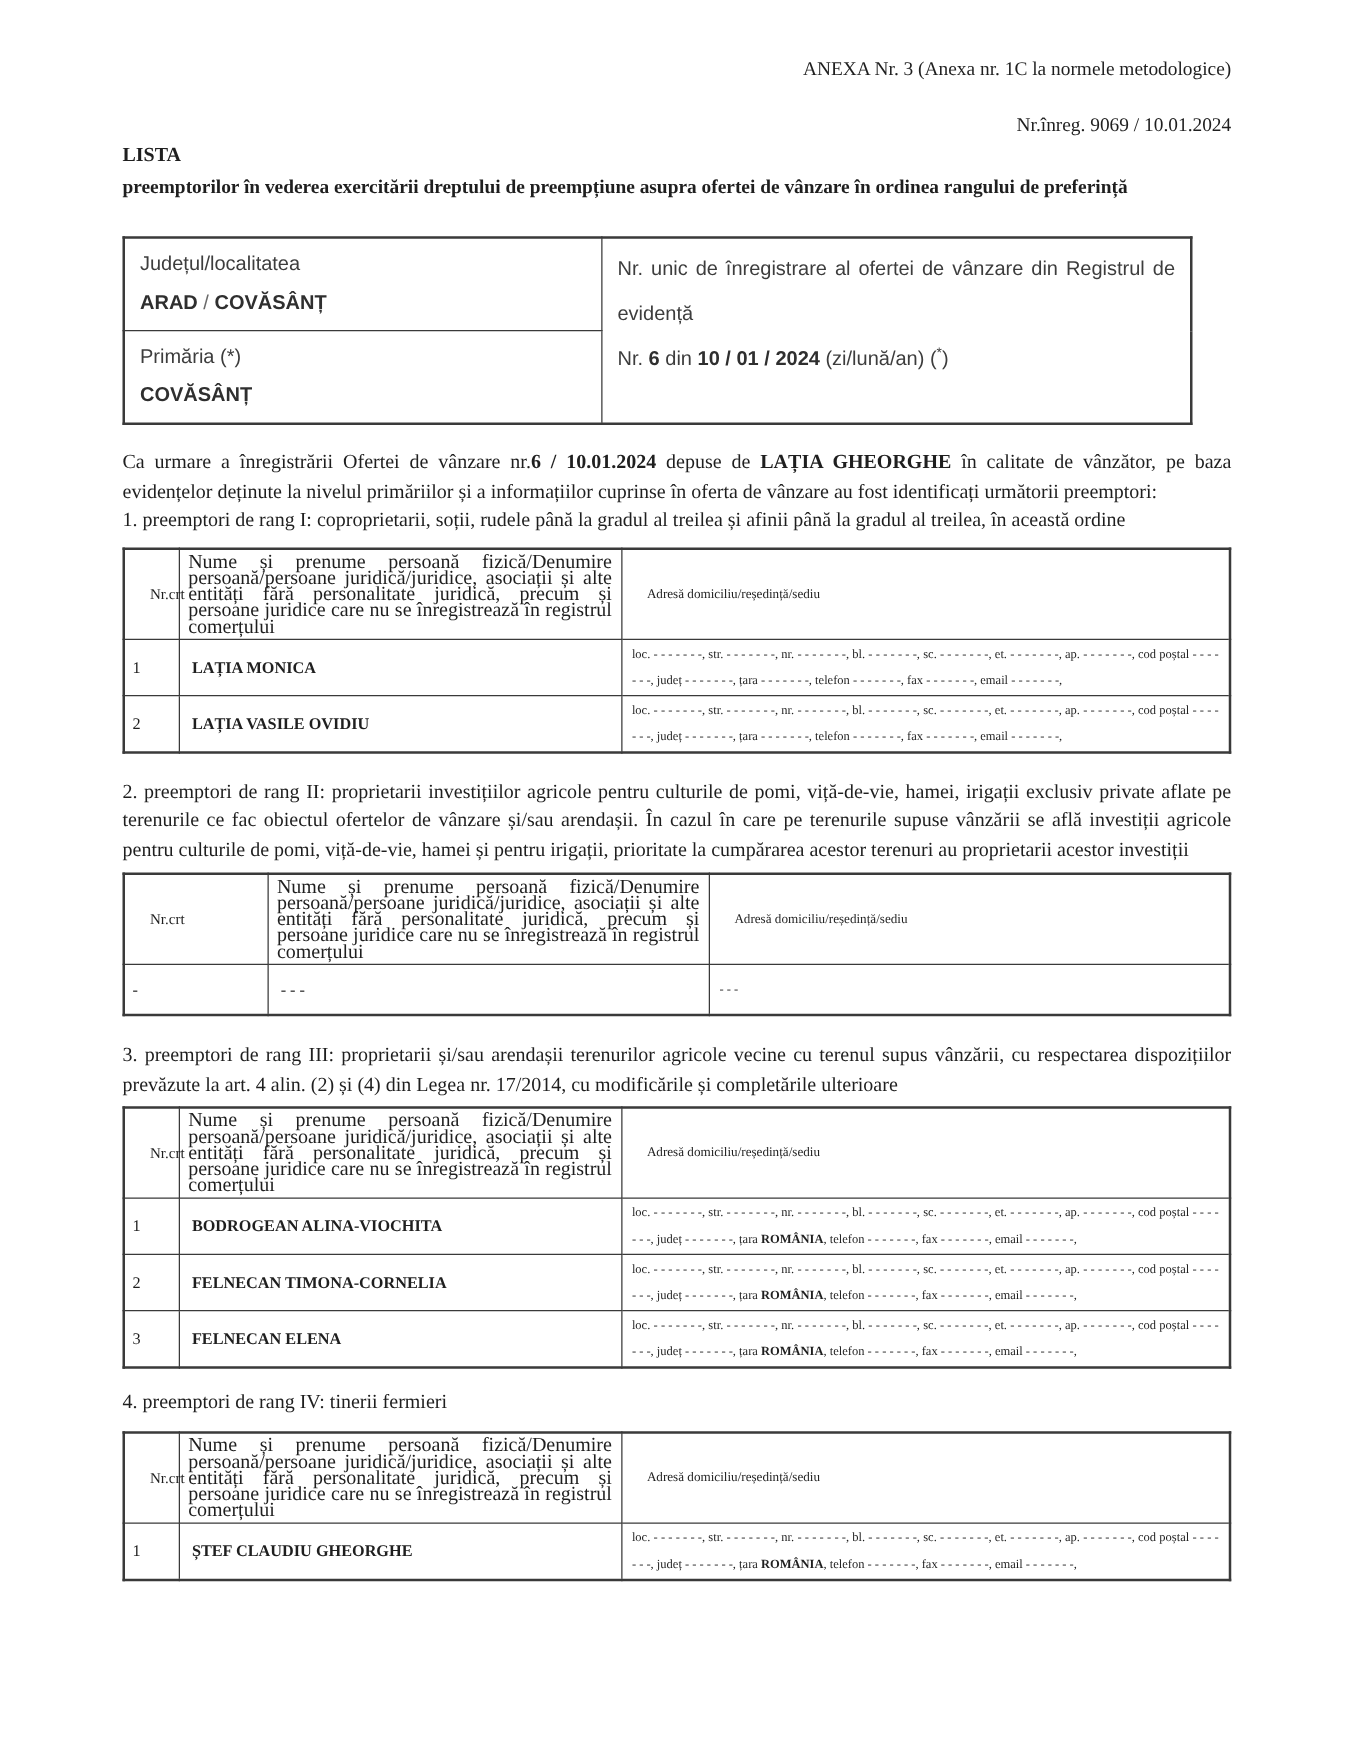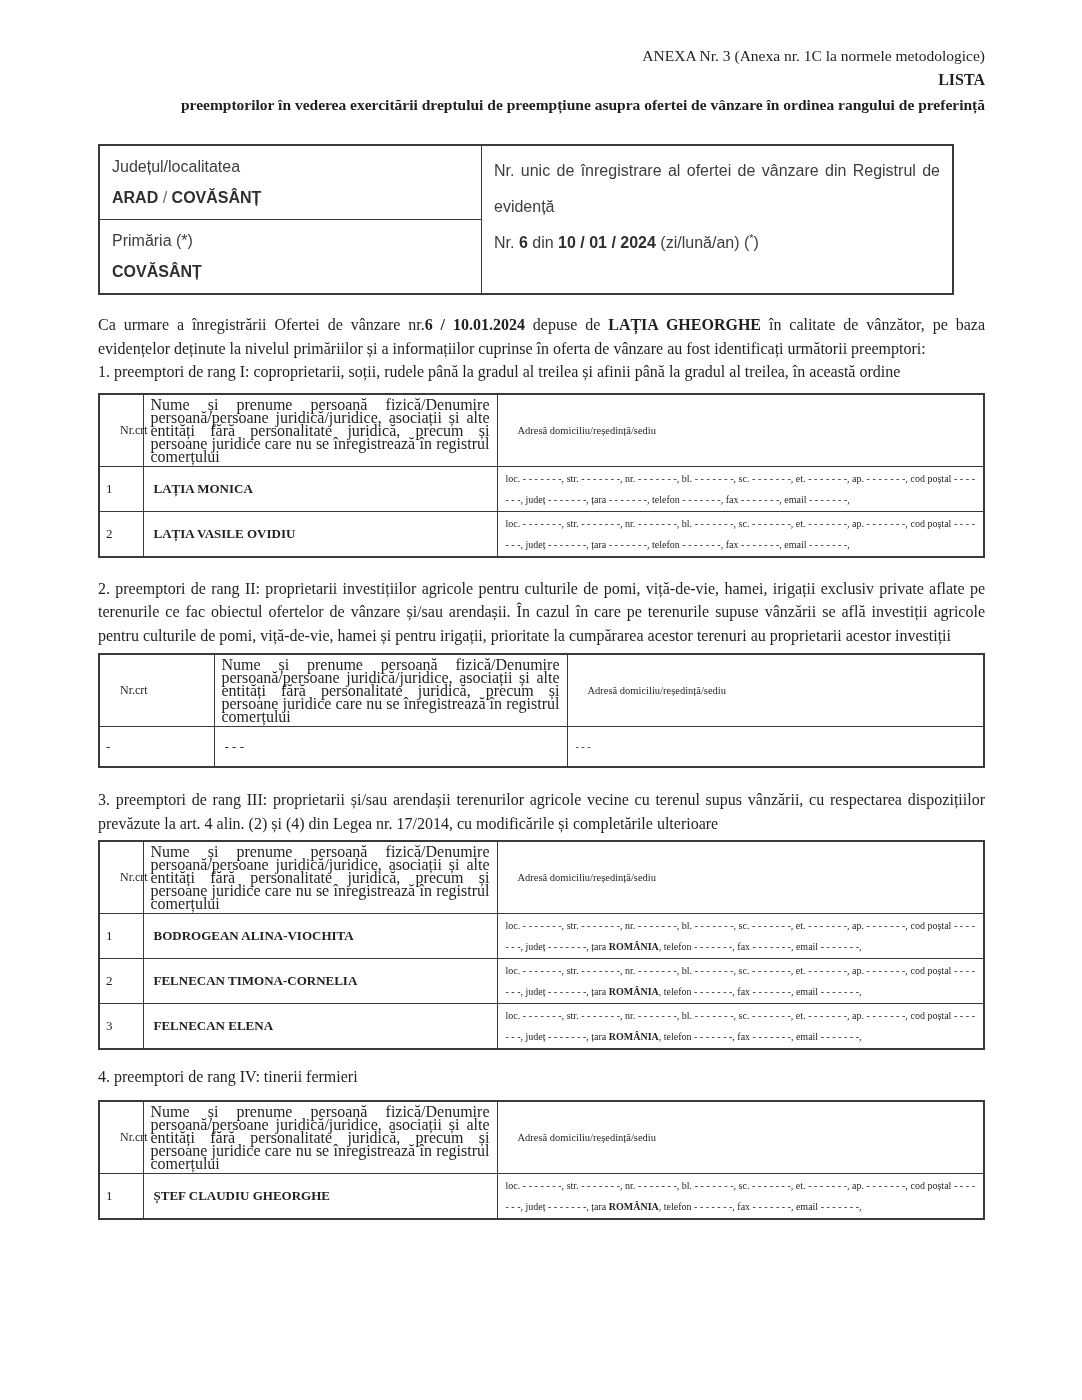--- a/index.html
+++ b/index.html
@@ -7,22 +7,22 @@
     width:1082px;height:1400px;overflow:hidden;
     font-family:"Liberation Serif","DejaVu Serif",serif;
     color:#1f1f1f;
     -webkit-font-smoothing:antialiased;
   }
   .page{padding:44px 97px 0 98px;box-sizing:border-box;width:1082px;}
 
   
   .anexa-line{font-size:15.5px;line-height:23px;text-align:right;}
   .reg-line{font-size:15.5px;line-height:23px;text-align:right;margin-top:22px;}
-  .doc-title{font-size:16px;font-weight:bold;text-align:right;line-height:23px;margin-top:1px;}
-  .doc-subtitle{font-size:15.5px;font-weight:bold;text-align:right;line-height:24px;margin-top:2px;}
+  .doc-title{font-size:16px;font-weight:bold;text-align:left;line-height:23px;margin-top:1px;}
+  .doc-subtitle{font-size:15.5px;font-weight:bold;text-align:left;line-height:24px;margin-top:2px;}
 
   
   table{border-collapse:collapse;}
   .info-table{
     margin-top:27px;width:856px;table-layout:fixed;
     font-family:"Liberation Sans","DejaVu Sans",sans-serif;
     color:#3d3d3d;font-size:16px;
     border:2px solid #3a3a3a;
   }
   .info-table td{border:1.5px solid #3a3a3a;vertical-align:top;padding:5px 12px 6px 12px;}
@@ -62,20 +62,21 @@
   .t3{margin-top:5px;}
   .t4{margin-top:11px;}
   .row-tall .c-addr{padding-top:1px;padding-bottom:1px;}
 </style>
 </head>
 <body>
 
 <div class="page">
 
   <div class="anexa-line">ANEXA Nr. 3 (Anexa nr. 1C la normele metodologice)</div>
+  <div class="reg-line">Nr.înreg. 9069 / 10.01.2024</div>
   <div class="doc-title">LISTA</div>
   <div class="doc-subtitle">preemptorilor în vederea exercitării dreptului de preempțiune asupra ofertei de vânzare în ordinea rangului de preferință</div>
 
   <table class="info-table">
     <tbody>
         <tr>
       <td class="cell-left">
         <span>Județul/localitatea</span><br>
         <span class="bold">ARAD</span><span class="sep"> </span><span class="sep">/</span><span class="sep"> </span><span class="bold">COVĂSÂNȚ</span>
       </td>

